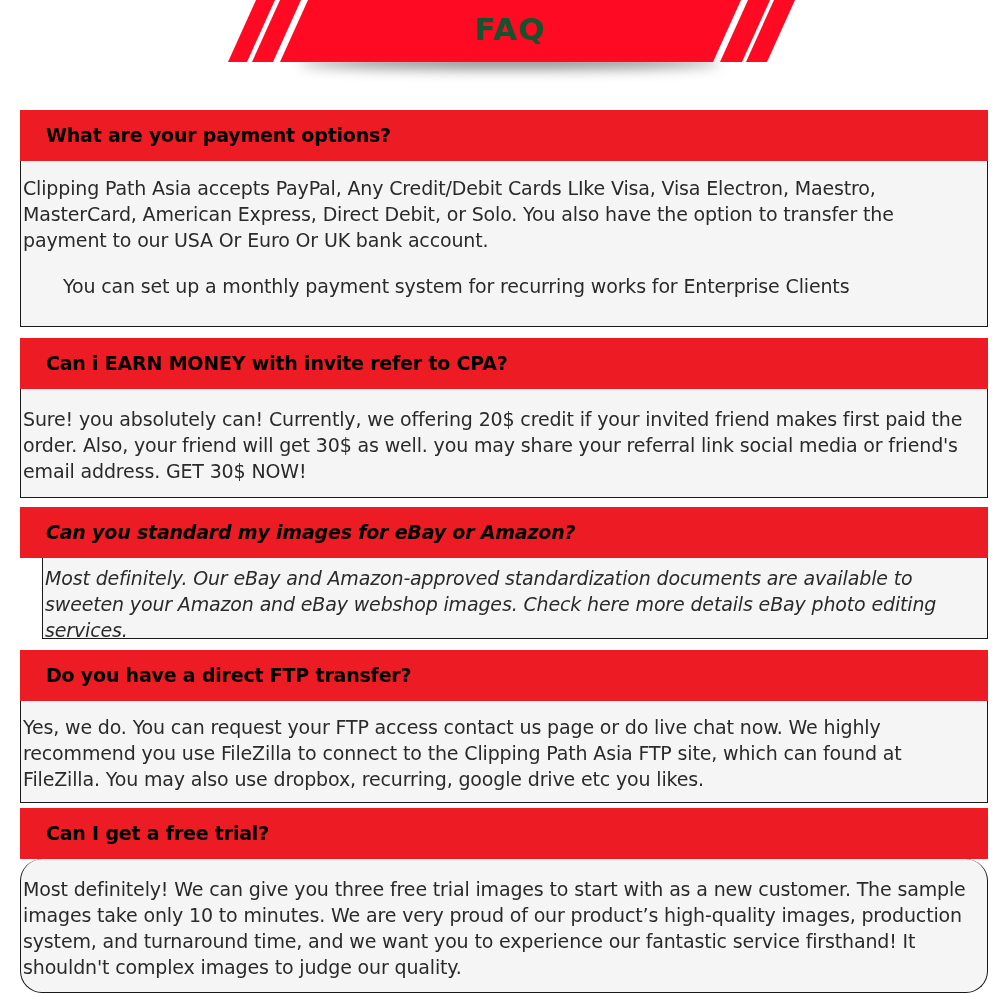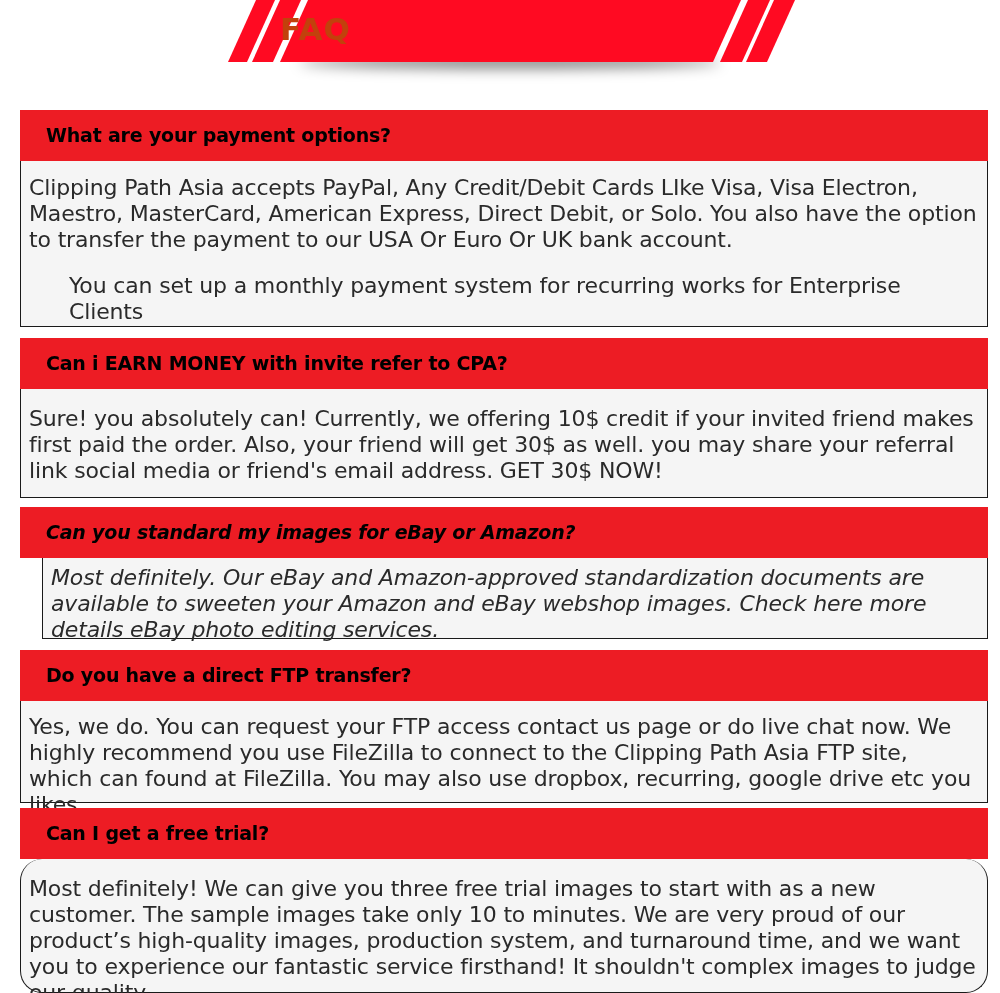--- a/index.html
+++ b/index.html
@@ -24,21 +24,22 @@
       left: 300px; top: 56px;
       width: 420px; height: 12px;
       border-radius: 50%;
       background: rgba(0,0,0,0.55);
       filter: blur(7px);
     }
     .banner-title {
       position: absolute;
       left: 280px; top: 6px;
       width: 460px; height: 46px;
-      color: #c2410c;
+      text-align: center;
+      color: #14532d;
       font-family: "DejaVu Sans", sans-serif;
       font-weight: bold;
       font-size: 31px;
       line-height: 46px;
       letter-spacing: 1px;
     }
 
     
     .faq {
       position: absolute;
@@ -56,23 +57,23 @@
       padding-left: 26px;
       white-space: nowrap;
       letter-spacing: -0.2px;
     }
     .faq-a {
       background: #f5f5f5;
       border: 1.5px solid #1a1a1a;
       border-top: none;
       color: #2a2a2a;
       font-family: "DejaVu Sans", sans-serif;
-      font-size: 22px;
+      font-size: 19px;
       line-height: 26px;
-      padding: 0 10px 0 8px;
+      padding: 0 10px 0 2px;
       letter-spacing: -0.15px;
     }
     .faq-a p { margin: 0; }
     .faq-a p + p { margin-top: 20px; margin-left: 40px; }
 
     #faq1 { top: 110px; }
     #faq1 .faq-a { height: 166px; padding-top: 14px; }
     #faq2 { top: 338px; }
     #faq2 .faq-a { height: 109px; padding-top: 17px; }
     #faq3 { top: 507px; font-style: italic; }
@@ -106,21 +107,21 @@
     <div class="faq-q">What are your payment options?</div>
     <div class="faq-a">
       <p>Clipping Path Asia accepts PayPal, Any Credit/Debit Cards LIke Visa, Visa Electron, Maestro, MasterCard, American Express, Direct Debit, or Solo. You also have the option to transfer the payment to our USA Or Euro Or UK bank account.</p>
       <p>You can set up a monthly payment system for recurring works for Enterprise Clients</p>
     </div>
   </div>
 
   <div class="faq" id="faq2">
     <div class="faq-q">Can i EARN MONEY with invite refer to CPA?</div>
     <div class="faq-a">
-      <p>Sure! you absolutely can! Currently, we offering 10$ credit if your invited friend makes first paid the order. Also, your friend will get 30$ as well. you may share your referral link social media or friend's email address. GET 30$ NOW!</p>
+      <p>Sure! you absolutely can! Currently, we offering 20$ credit if your invited friend makes first paid the order. Also, your friend will get 30$ as well. you may share your referral link social media or friend's email address. GET 30$ NOW!</p>
     </div>
   </div>
 
   <div class="faq" id="faq3">
     <div class="faq-q">Can you standard my images for eBay or Amazon?</div>
     <div class="faq-a">
       <p>Most definitely. Our eBay and Amazon-approved standardization documents are available to sweeten your Amazon and eBay webshop images. Check here more details eBay photo editing services.</p>
     </div>
   </div>
 

